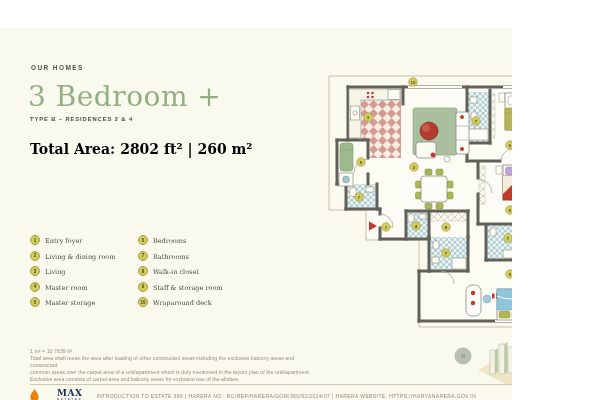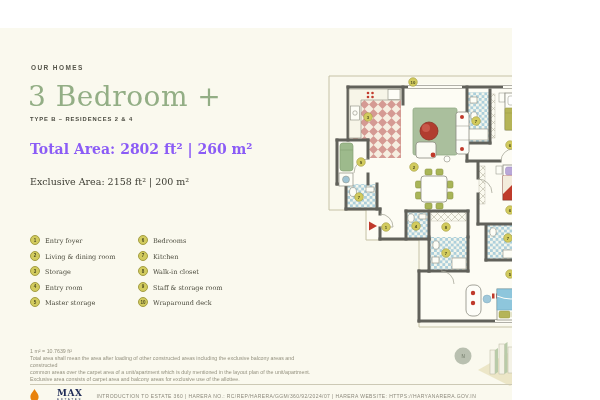--- a/index.html
+++ b/index.html
@@ -4,21 +4,21 @@
 <style>
   html,body{margin:0;padding:0;}
   .page{position:relative;width:512px;height:400px;background:#FAF9EE;overflow:hidden;
         font-family:"DejaVu Serif",serif;color:#3A3A30;margin-top:28px;}
   .abs{position:absolute;}
   .eyebrow{left:31px;top:36px;font-family:"Liberation Sans",sans-serif;font-size:6.5px;
            letter-spacing:1.4px;color:#55554A;font-weight:bold;}
   .title{left:28px;top:52px;font-size:28px;color:#93AE85;letter-spacing:0.5px;}
   .subtitle{left:30px;top:88px;font-family:"Liberation Sans",sans-serif;font-size:5.8px;
             letter-spacing:0.9px;color:#4A4A40;font-weight:bold;}
-  .total{left:30px;top:113px;font-size:14px;font-weight:bold;color:#8b5cf6;}
+  .total{left:30px;top:113px;font-size:14px;font-weight:bold;color:#000000;}
   .areaLine{left:30px;font-size:9.5px;color:#3D3D33;}
   .rera{top:135px;} .excl{top:148px;}
   .config{left:30px;top:182px;font-size:8.5px;color:#35352D;}
   .legend{left:30px;top:207px;display:flex;gap:22px;}
   .legend-col{display:flex;flex-direction:column;gap:5.5px;width:86px;}
   .legend-item{display:flex;align-items:flex-end;gap:5px;}
   .lnum{width:8px;height:8px;border-radius:50%;background:#D2CB5E;border:0.5px solid #A49E43;
         color:#4B4A20;font-family:"Liberation Sans",sans-serif;font-size:4.5px;font-weight:bold;
         display:flex;align-items:center;justify-content:center;flex:0 0 auto;}
   .llabel{font-size:6.5px;color:#4A4A3C;}
@@ -39,54 +39,53 @@
 </head>
 <body>
 
 <div class="page">
 
   <div class="abs eyebrow">OUR HOMES</div>
   <div class="abs title">3 Bedroom +</div>
   <div class="abs subtitle">TYPE B – RESIDENCES 2 &amp; 4</div>
 
   <div class="abs total">Total Area: 2802 ft² | 260 m²</div>
-  <div class="abs areaLine excl">Exclusive Area: 2158 ft²  |  200 m²</div>
 
 
   <div class="abs legend">
     <div class="legend-col">
         <div class="legend-item">
           <span class="lnum">1</span>
           <span class="llabel">Entry foyer</span>
         </div>
         <div class="legend-item">
           <span class="lnum">2</span>
           <span class="llabel">Living &amp; dining room</span>
         </div>
         <div class="legend-item">
           <span class="lnum">3</span>
-          <span class="llabel">Storage</span>
+          <span class="llabel">Living</span>
         </div>
         <div class="legend-item">
           <span class="lnum">4</span>
-          <span class="llabel">Entry room</span>
+          <span class="llabel">Master room</span>
         </div>
         <div class="legend-item">
           <span class="lnum">5</span>
           <span class="llabel">Master storage</span>
         </div>
       </div>
     <div class="legend-col">
         <div class="legend-item">
           <span class="lnum">6</span>
           <span class="llabel">Bedrooms</span>
         </div>
         <div class="legend-item">
           <span class="lnum">7</span>
-          <span class="llabel">Kitchen</span>
+          <span class="llabel">Bathrooms</span>
         </div>
         <div class="legend-item">
           <span class="lnum">8</span>
           <span class="llabel">Walk-in closet</span>
         </div>
         <div class="legend-item">
           <span class="lnum">9</span>
           <span class="llabel">Staff &amp; storage room</span>
         </div>
         <div class="legend-item">

